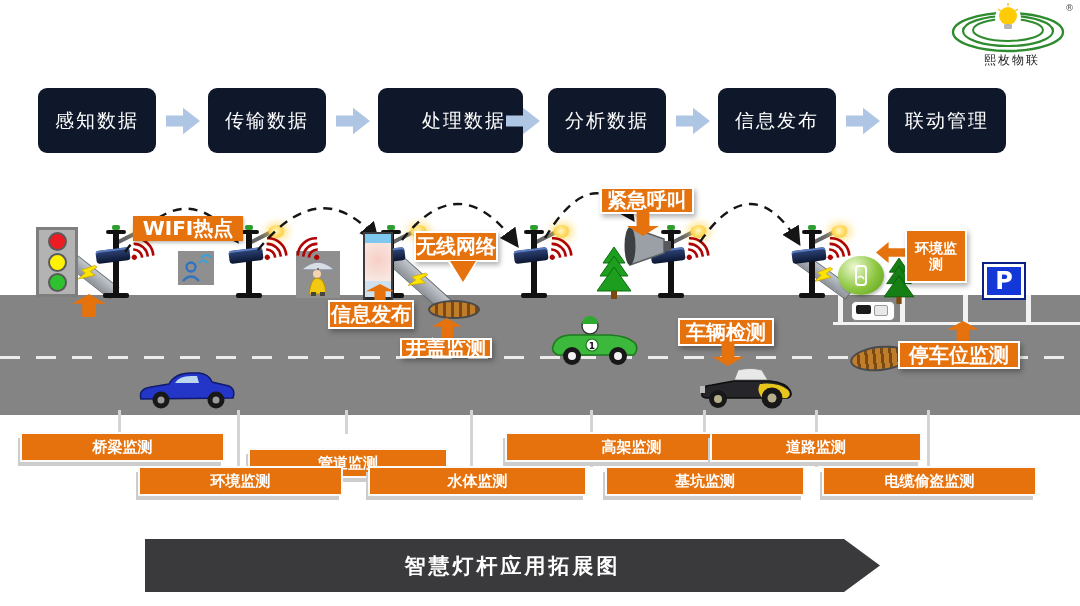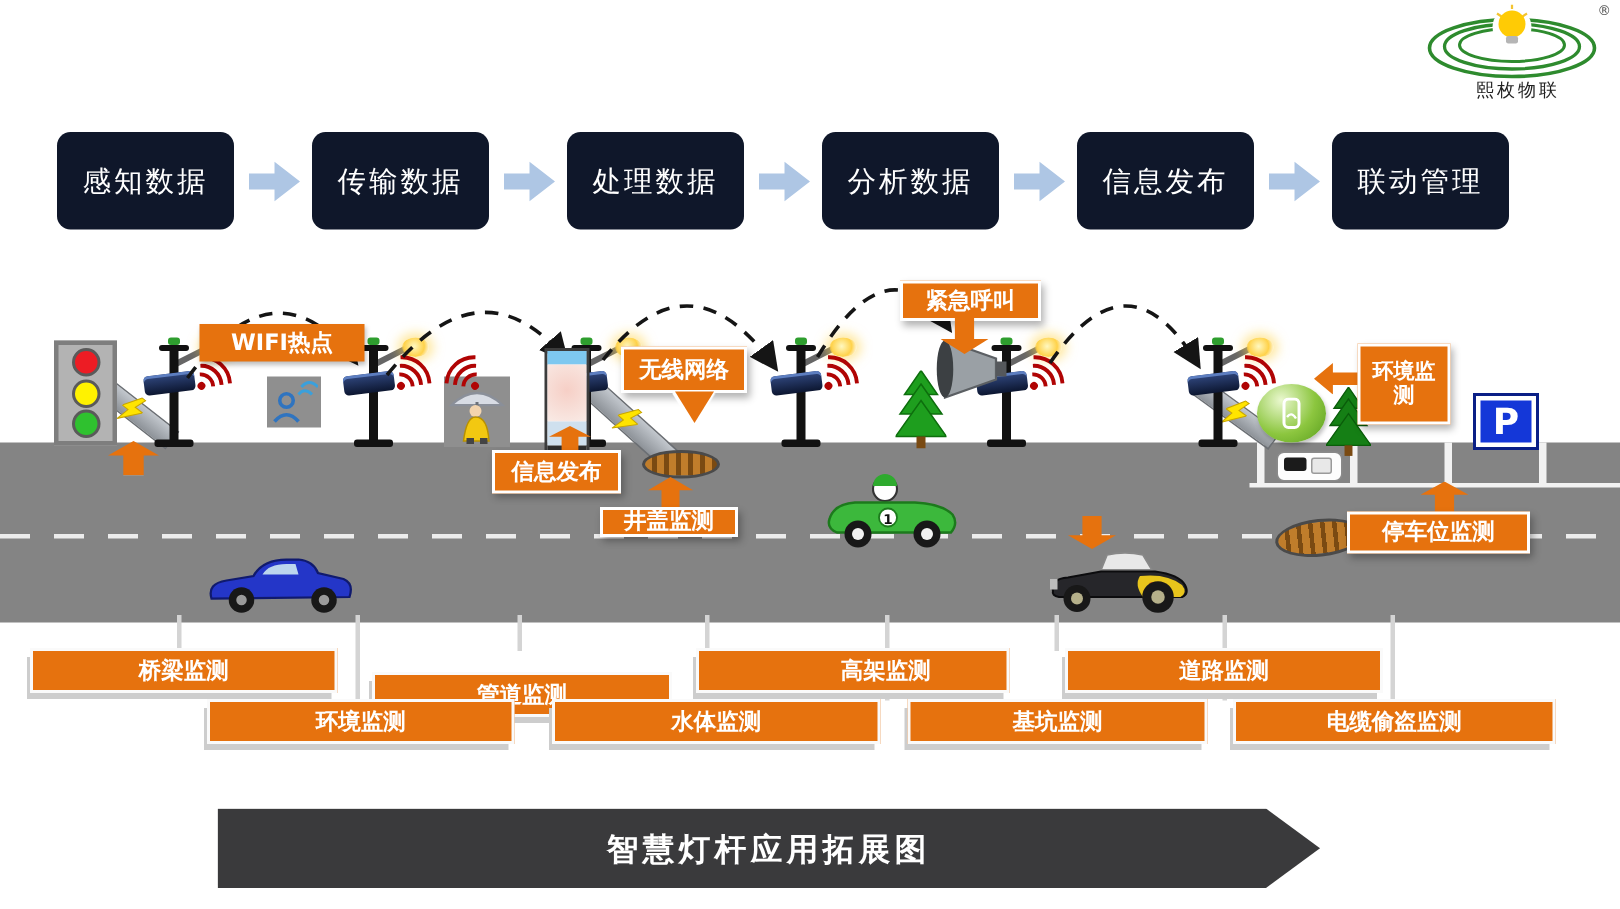--- a/index.html
+++ b/index.html
@@ -36,21 +36,21 @@
   .pole .lamp{position:absolute;left:79px;top:0;width:18px;height:13px;border-radius:50%;
     background:radial-gradient(circle at 45% 45%,#fff8c0,#ffd24a 55%,rgba(255,210,74,.15) 85%);
     box-shadow:0 0 7px 3px rgba(255,214,80,.55);}
   .pole .router{position:absolute;left:40px;top:24px;width:34px;height:13px;border-radius:3px;
     background:linear-gradient(#31487f,#0c1630);box-shadow:inset 0 2px 0 #5d7ec0;transform:rotate(-7deg);}
   .pole .wifi{position:absolute;top:12px;width:28px;height:28px;}
   .pole .wifi.right{left:70px;transform:rotate(42deg);}
   .pole .wifi.left{left:-34px;transform:rotate(-42deg) scaleX(-1);}
 
   
-  .tag{position:absolute;background:#E6720E;color:#fff;font-weight:bold;font-size:15px;line-height:1.15;
+  .tag{position:absolute;background:#E6720E;color:#fff;font-weight:bold;font-size:20px;line-height:1.15;
     display:flex;align-items:center;justify-content:center;text-align:center;border:2px solid #fff;
     box-shadow:2px 3px 5px rgba(0,0,0,.3);z-index:6;box-sizing:border-box;}
   .tag.noborder{border:none;box-shadow:1px 2px 3px rgba(0,0,0,.25);}
   .blockarrow{position:absolute;background:#E6720E;z-index:6;
     filter:drop-shadow(0 -1.5px 0 #fff) drop-shadow(0 1.5px 0 #fff) drop-shadow(1.5px 0 0 #fff) drop-shadow(-1.5px 0 0 #fff);}
   .arr-up{clip-path:polygon(50% 0,100% 42%,70% 42%,70% 100%,30% 100%,30% 42%,0 42%);}
   .arr-down{clip-path:polygon(50% 100%,100% 58%,70% 58%,70% 0,30% 0,30% 58%,0 58%);}
   .arr-left{clip-path:polygon(0 50%,42% 0,42% 30%,100% 30%,100% 70%,42% 70%,42% 100%);}
   .tail-down{position:absolute;width:0;height:0;border-left:13px solid transparent;border-right:13px solid transparent;
     border-top:21px solid #E6720E;z-index:6;
@@ -113,21 +113,21 @@
     </svg>
     <span class="reg">®</span>
     <div class="lg-text">熙枚物联</div>
   </div>
 
   <div id="flow-row">
       <div class="flow-step" style="left: 38px;">感知数据</div>
       <div class="flow-arrow" style="left: 166px;"></div>
       <div class="flow-step" style="left: 208px;">传输数据</div>
       <div class="flow-arrow" style="left: 336px;"></div>
-      <div class="flow-step" style="left: 378px;">处理数据</div>
+      <div class="flow-step" style="left: 378px; padding-left: 27px;">处理数据</div>
       <div class="flow-arrow" style="left: 506px;"></div>
       <div class="flow-step" style="left: 548px;">分析数据</div>
       <div class="flow-arrow" style="left: 676px;"></div>
       <div class="flow-step" style="left: 718px;">信息发布</div>
       <div class="flow-arrow" style="left: 846px;"></div>
       <div class="flow-step" style="left: 888px;">联动管理</div>
     </div>
 
   <svg class="overlay" width="1080" height="420">
     <defs>
@@ -289,32 +289,33 @@
 
   <div class="tag" style="left:414px;top:231px;width:84px;height:31px">无线网络</div>
   <div class="tail-down" style="left:450px;top:261px"></div>
 
   <div class="blockarrow arr-up" style="left:432px;top:318px;width:30px;height:21px"></div>
   <div class="tag" style="left:400px;top:338px;width:92px;height:20px">井盖监测</div>
 
   <div class="tag" style="left:600px;top:187px;width:94px;height:27px">紧急呼叫</div>
   <div class="blockarrow arr-down" style="left:627px;top:212px;width:32px;height:24px"></div>
 
+  <div class="tag" style="left:678px;top:318px;width:96px;height:28px">车辆检测</div>
   <div class="blockarrow arr-down" style="left:712px;top:344px;width:32px;height:22px"></div>
 
   <div class="blockarrow arr-left" style="left:876px;top:242px;width:30px;height:21px"></div>
   <div class="tag" style="left:905px;top:229px;width:62px;height:54px;font-size:14px;padding:2px">环境监测</div>
 
   <div class="blockarrow arr-up" style="left:947px;top:321px;width:32px;height:21px"></div>
   <div class="tag" style="left:898px;top:341px;width:122px;height:28px">停车位监测</div>
 
   <div id="bars">
       <div class="mbar" style="left: 20px; top: 432px; width: 205px;">桥梁监测</div>
       <div class="mbar" style="left: 248px; top: 448px; width: 200px;">管道监测</div>
-      <div class="mbar" style="left: 464px; top: 432px; width: 209px; padding-left: 44px;">高架监测</div>
+      <div class="mbar" style="left: 505px; top: 432px; width: 209px; padding-left: 44px;">高架监测</div>
       <div class="mbar" style="left: 710px; top: 432px; width: 212px;">道路监测</div>
       <div class="mbar" style="left: 138px; top: 466px; width: 205px;">环境监测</div>
       <div class="mbar" style="left: 368px; top: 466px; width: 219px;">水体监测</div>
       <div class="mbar" style="left: 605px; top: 466px; width: 200px;">基坑监测</div>
       <div class="mbar" style="left: 822px; top: 466px; width: 215px;">电缆偷盗监测</div>
     </div>
 
   <div id="banner">智慧灯杆应用拓展图</div>
 
 <div class="pole" style="left: 56px; top: 225px;">

